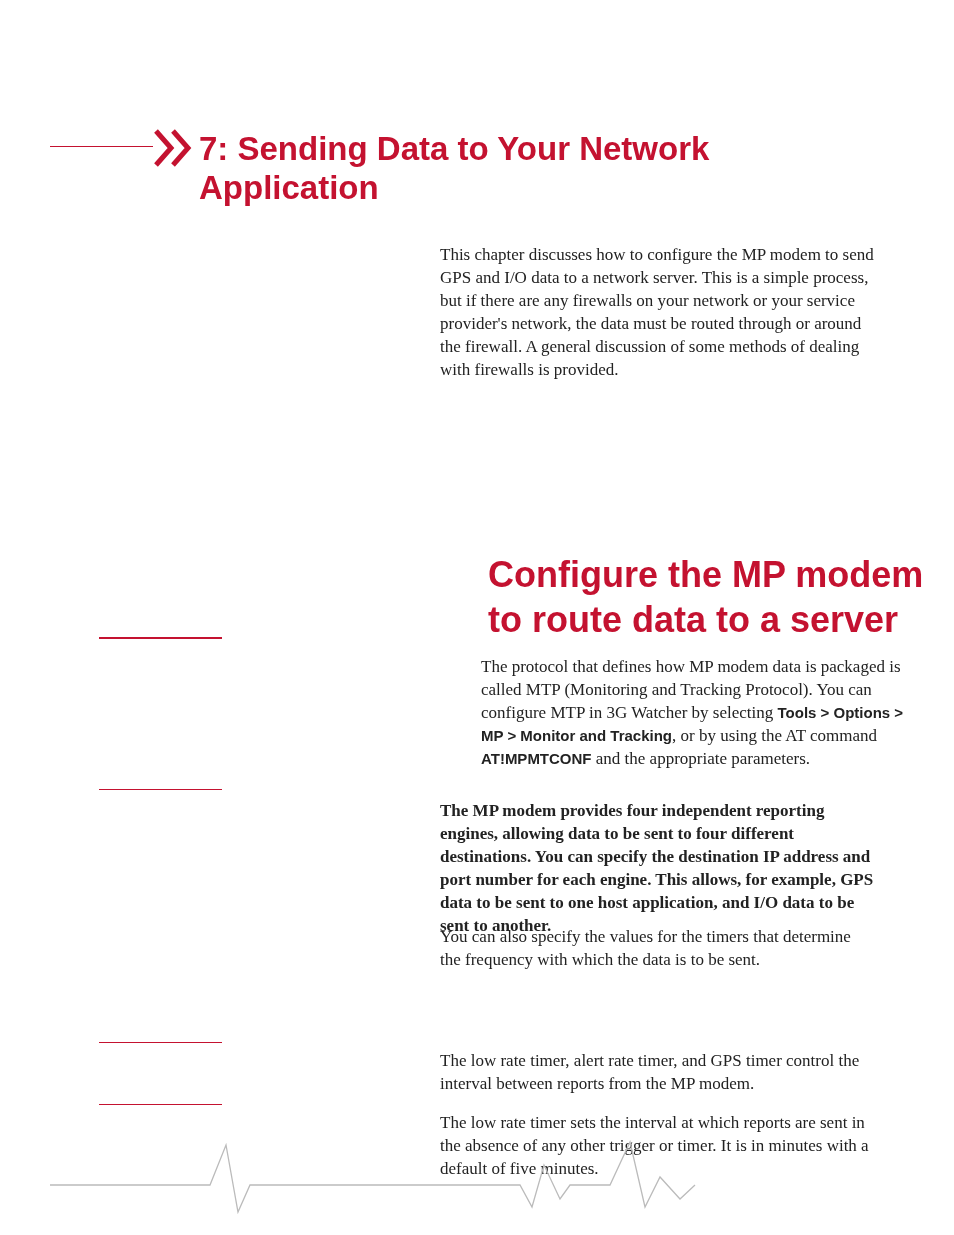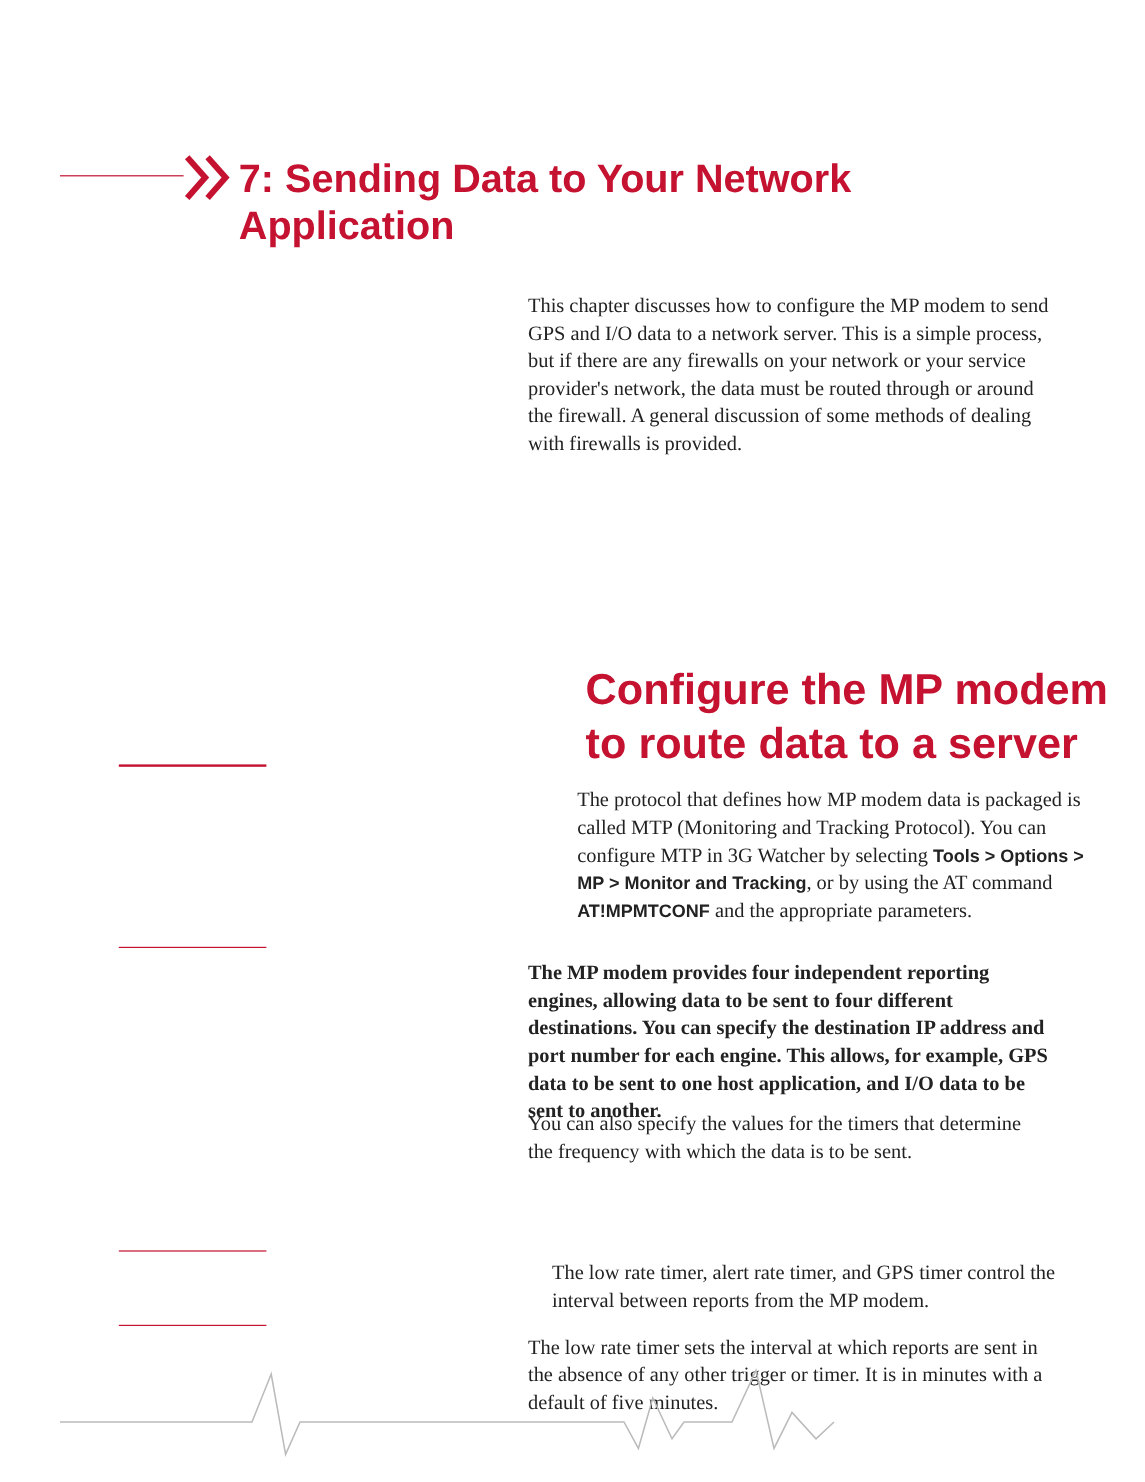--- a/index.html
+++ b/index.html
@@ -52,21 +52,21 @@
     left: 440px;
     width: 435px;
     font-size: 17px;
     line-height: 1.35;
   }
   .para1 { top: 244px; }
   .para2 { top: 378px; }
   .para3 { top: 656px; margin-left: 41px; }
   .para4 { top: 800px; font-weight: bold; }
   .para5 { top: 926px; }
-  .para6 { top: 1050px; margin-left: 20px; }
+  .para6 { top: 1050px; }
   .para7 { top: 1112px; }
   .body-col b, .body-col .bold {
     font-family: "Helvetica Neue", Helvetica, Arial, sans-serif;
     font-weight: 700;
     font-size: 15px;
   }
   
   .h2 {
     position: absolute;
     left: 440px;

